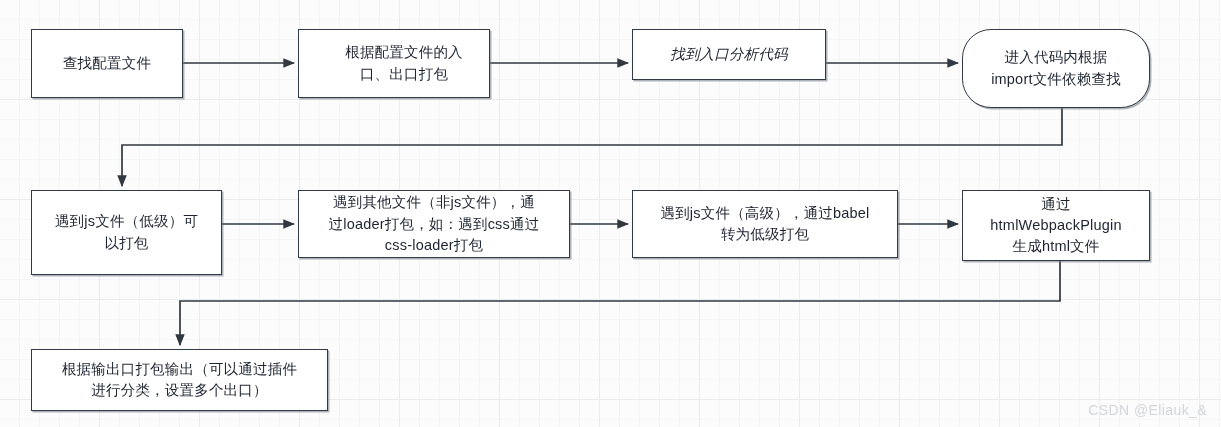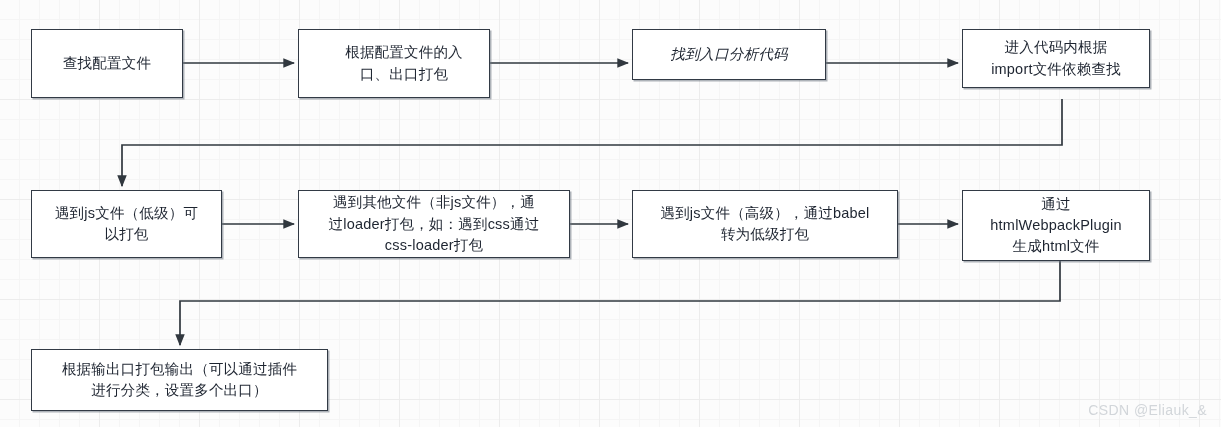--- a/index.html
+++ b/index.html
@@ -98,24 +98,24 @@
     <path class="edge-path" d="M 1060 261 L 1060 301 L 180 301 L 180 345" marker-end="url(#arrow)"></path>
   </svg>
 
   <div class="node" style="left:31px; top:29px; width:152px; height:69px;">查找配置文件</div>
 
   <div class="node" style="left:298px; top:29px; width:192px; height:69px;padding-left:28px;">根据配置文件的入
 口、出口打包</div>
 
   <div class="node" style="left:632px; top:29px; width:194px; height:51px;font-style:italic;">找到入口分析代码</div>
 
-  <div class="node" style="left:962px; top:29px; width:188px; height:59px;">进入代码内根据
+  <div class="node" style="left:962px; top:29px; width:188px; height:79px;border-radius:29px;">进入代码内根据
 import文件依赖查找</div>
 
-  <div class="node" style="left:31px; top:190px; width:191px; height:68px;">遇到js文件（低级）可
+  <div class="node" style="left:31px; top:190px; width:191px; height:85px;">遇到js文件（低级）可
 以打包</div>
 
   <div class="node" style="left:298px; top:190px; width:272px; height:68px;">遇到其他文件（非js文件），通
 过loader打包，如：遇到css通过
 css-loader打包</div>
 
   <div class="node" style="left:632px; top:190px; width:266px; height:68px;">遇到js文件（高级），通过babel
 转为低级打包</div>
 
   <div class="node" style="left:31px; top:349px; width:297px; height:62px;">根据输出口打包输出（可以通过插件

